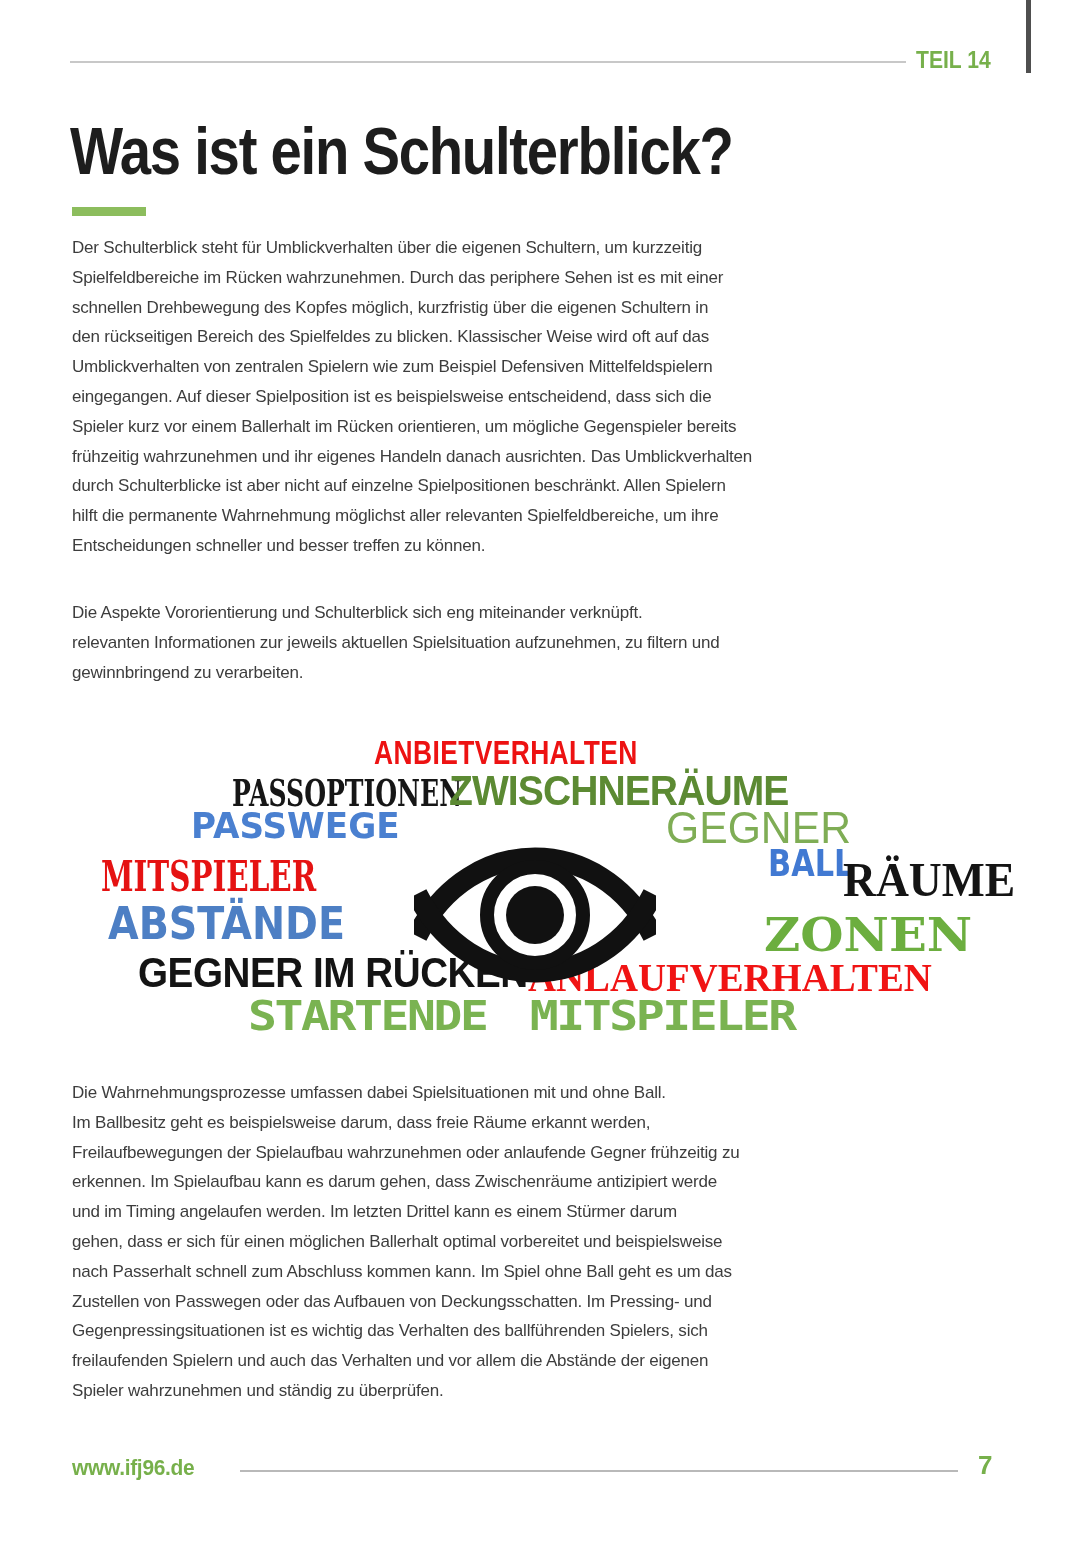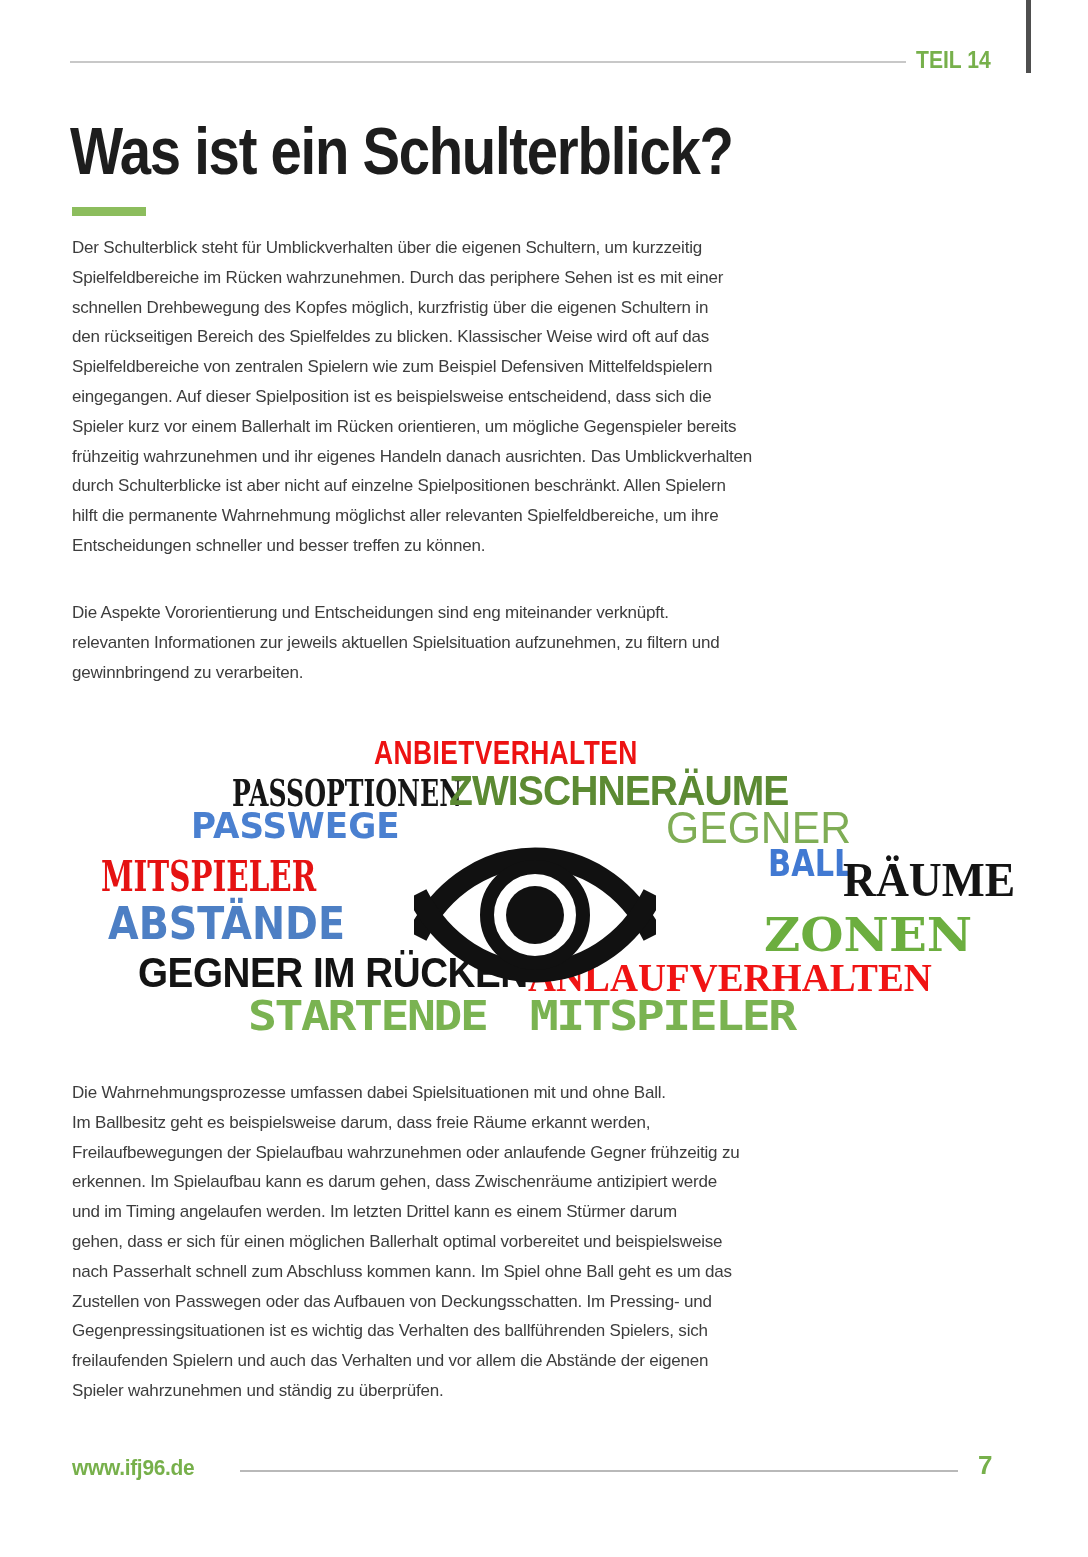--- a/index.html
+++ b/index.html
@@ -63,30 +63,30 @@
   <div class="corner-bar"></div>
 
   <h1 class="headline">Was ist ein Schulterblick?</h1>
   <div class="green-dash"></div>
 
   <div class="para para-1">
       <div class="bodyline">Der Schulterblick steht für Umblickverhalten über die eigenen Schultern, um kurzzeitig</div>
       <div class="bodyline">Spielfeldbereiche im Rücken wahrzunehmen. Durch das periphere Sehen ist es mit einer</div>
       <div class="bodyline">schnellen Drehbewegung des Kopfes möglich, kurzfristig über die eigenen Schultern in</div>
       <div class="bodyline">den rückseitigen Bereich des Spielfeldes zu blicken. Klassischer Weise wird oft auf das</div>
-      <div class="bodyline">Spielfeldbereiche von zentralen Spielern wie zum Beispiel Defensiven Mittelfeldspielern</div>
+      <div class="bodyline">Umblickverhalten von zentralen Spielern wie zum Beispiel Defensiven Mittelfeldspielern</div>
       <div class="bodyline">eingegangen. Auf dieser Spielposition ist es beispielsweise entscheidend, dass sich die</div>
       <div class="bodyline">Spieler kurz vor einem Ballerhalt im Rücken orientieren, um mögliche Gegenspieler bereits</div>
       <div class="bodyline">frühzeitig wahrzunehmen und ihr eigenes Handeln danach ausrichten. Das Umblickverhalten</div>
       <div class="bodyline">durch Schulterblicke ist aber nicht auf einzelne Spielpositionen beschränkt. Allen Spielern</div>
       <div class="bodyline">hilft die permanente Wahrnehmung möglichst aller relevanten Spielfeldbereiche, um ihre</div>
       <div class="bodyline">Entscheidungen schneller und besser treffen zu können.</div>
     </div>
   <div class="para para-2">
-      <div class="bodyline">Die Aspekte Vororientierung und Entscheidungen sind eng miteinander verknüpft.</div>
+      <div class="bodyline">Die Aspekte Vororientierung und Schulterblick sich eng miteinander verknüpft.</div>
       <div class="bodyline">relevanten Informationen zur jeweils aktuellen Spielsituation aufzunehmen, zu filtern und</div>
       <div class="bodyline">gewinnbringend zu verarbeiten.</div>
     </div>
   <div class="para para-3">
       <div class="bodyline">Die Wahrnehmungsprozesse umfassen dabei Spielsituationen mit und ohne Ball.</div>
       <div class="bodyline">Im Ballbesitz geht es beispielsweise darum, dass freie Räume erkannt werden,</div>
       <div class="bodyline">Freilaufbewegungen der Spielaufbau wahrzunehmen oder anlaufende Gegner frühzeitig zu</div>
       <div class="bodyline">erkennen. Im Spielaufbau kann es darum gehen, dass Zwischenräume antizipiert werde</div>
       <div class="bodyline">und im Timing angelaufen werden. Im letzten Drittel kann es einem Stürmer darum</div>
       <div class="bodyline">gehen, dass er sich für einen möglichen Ballerhalt optimal vorbereitet und beispielsweise</div>

